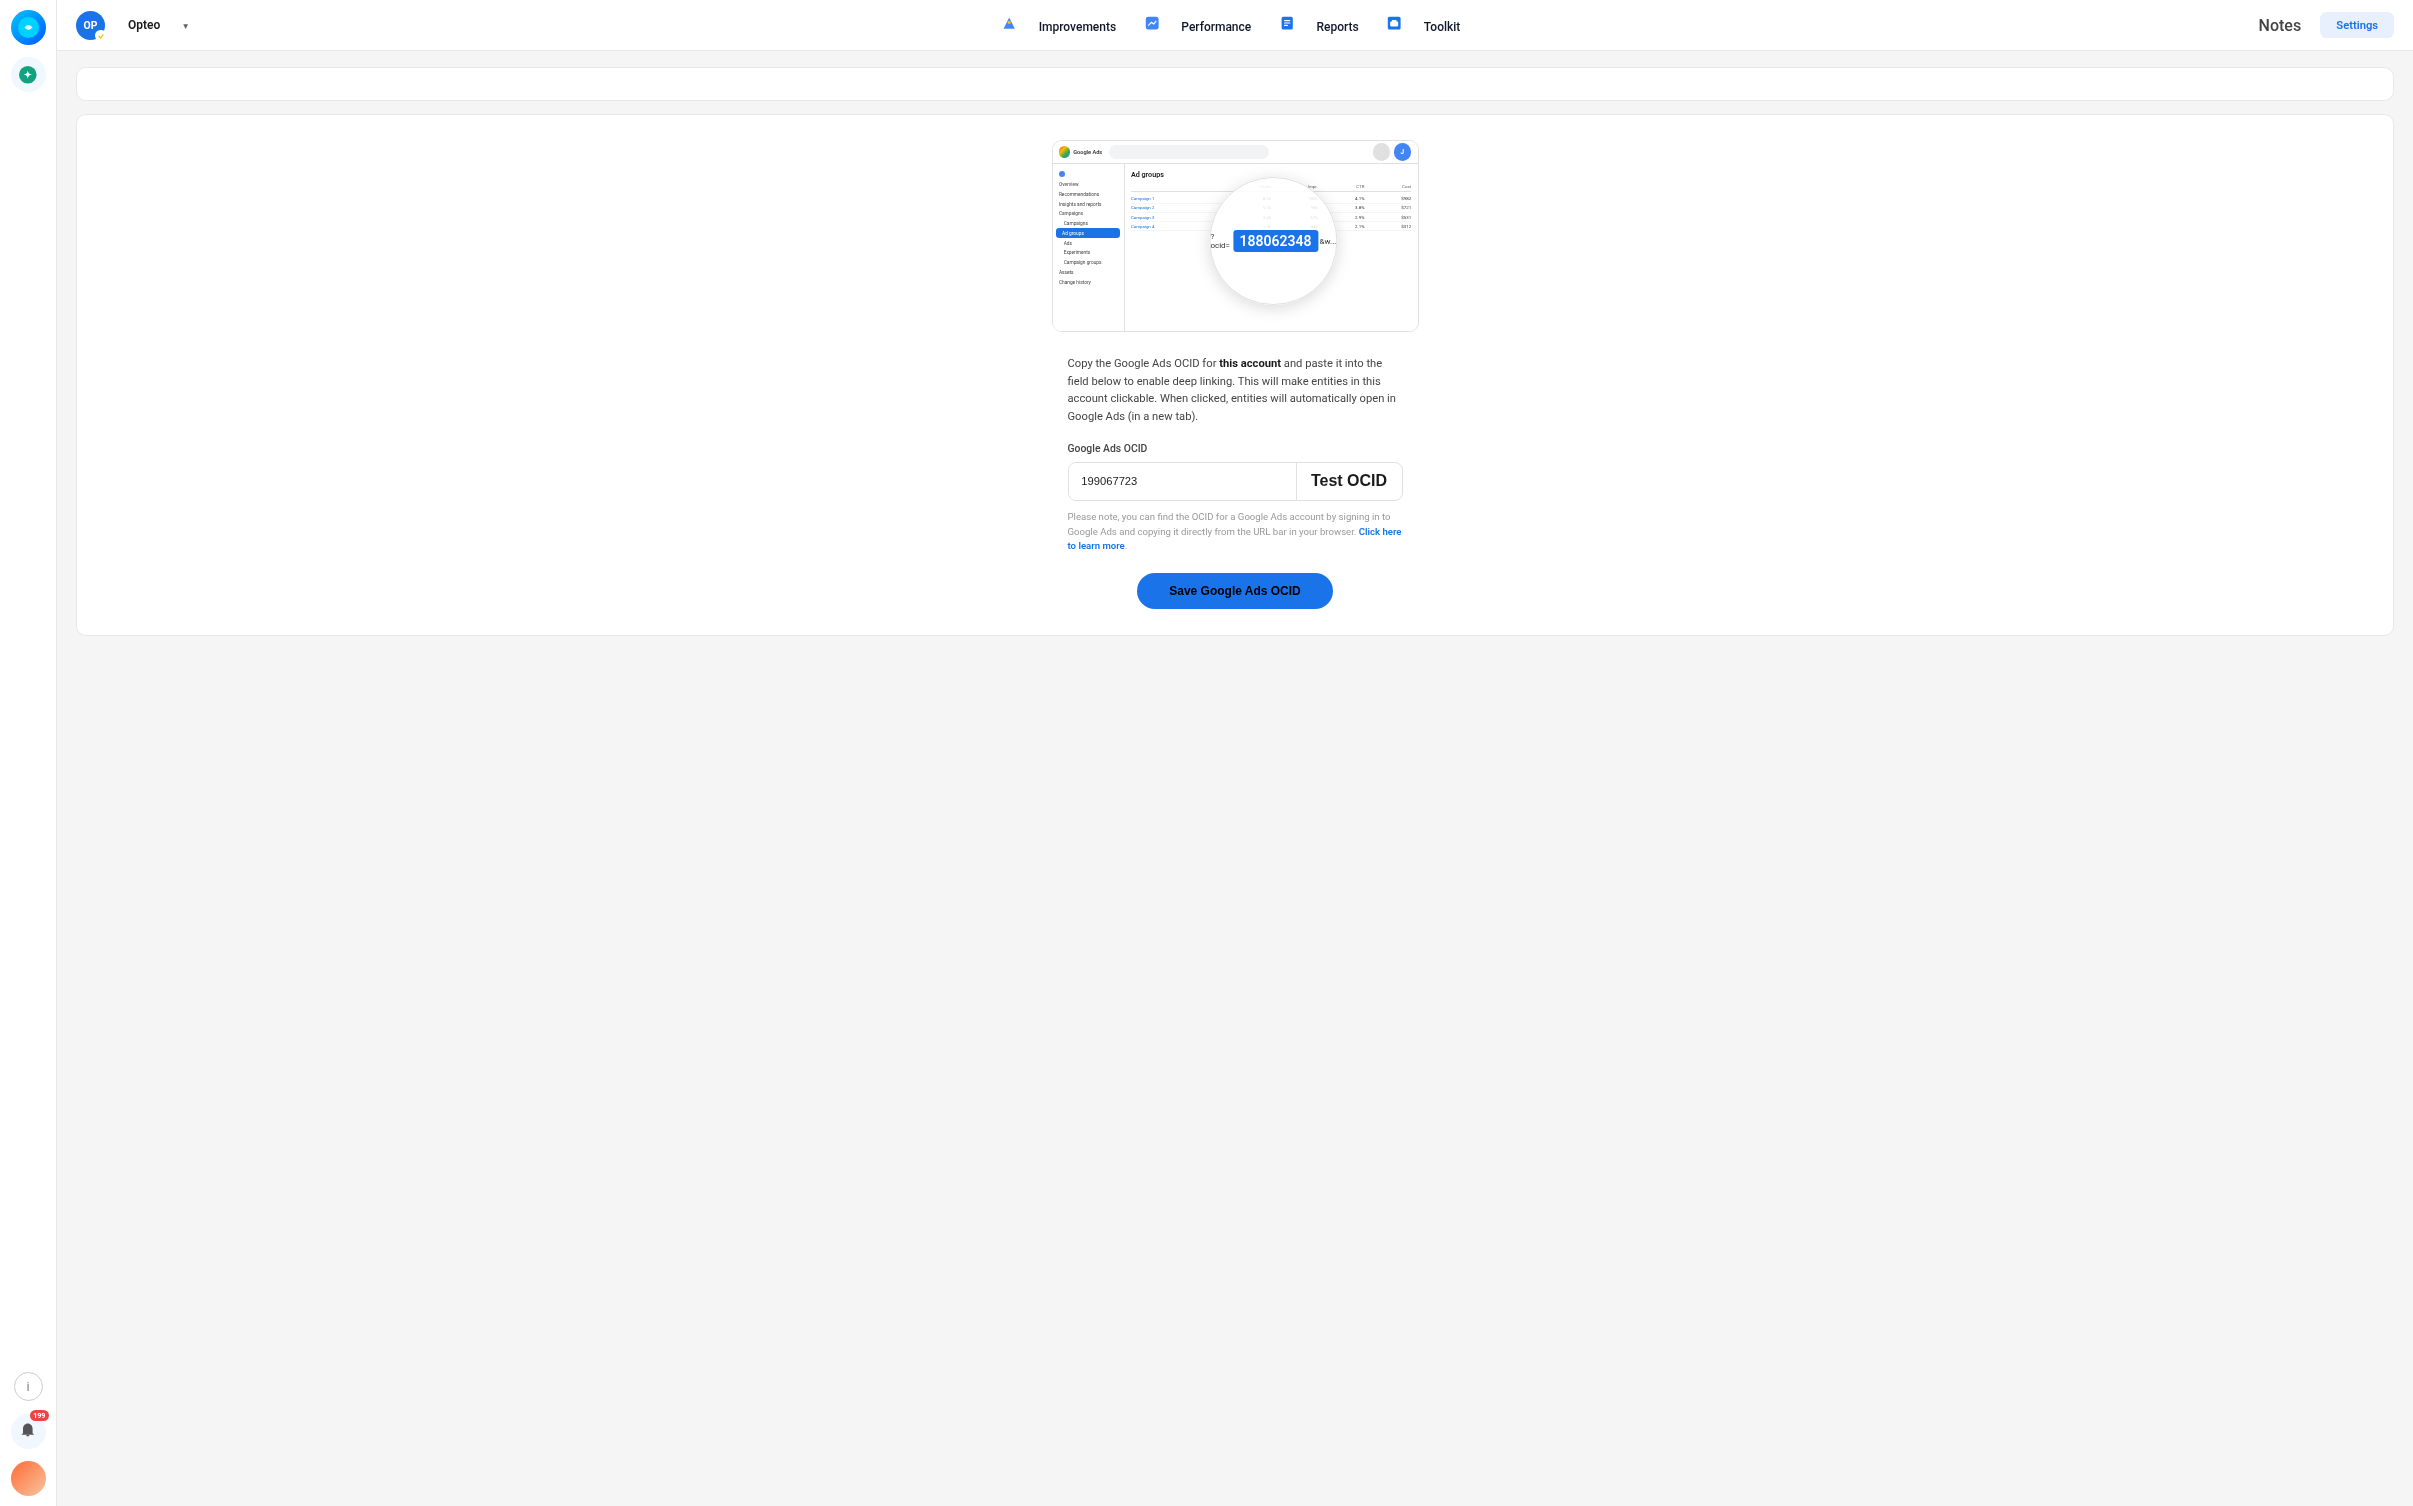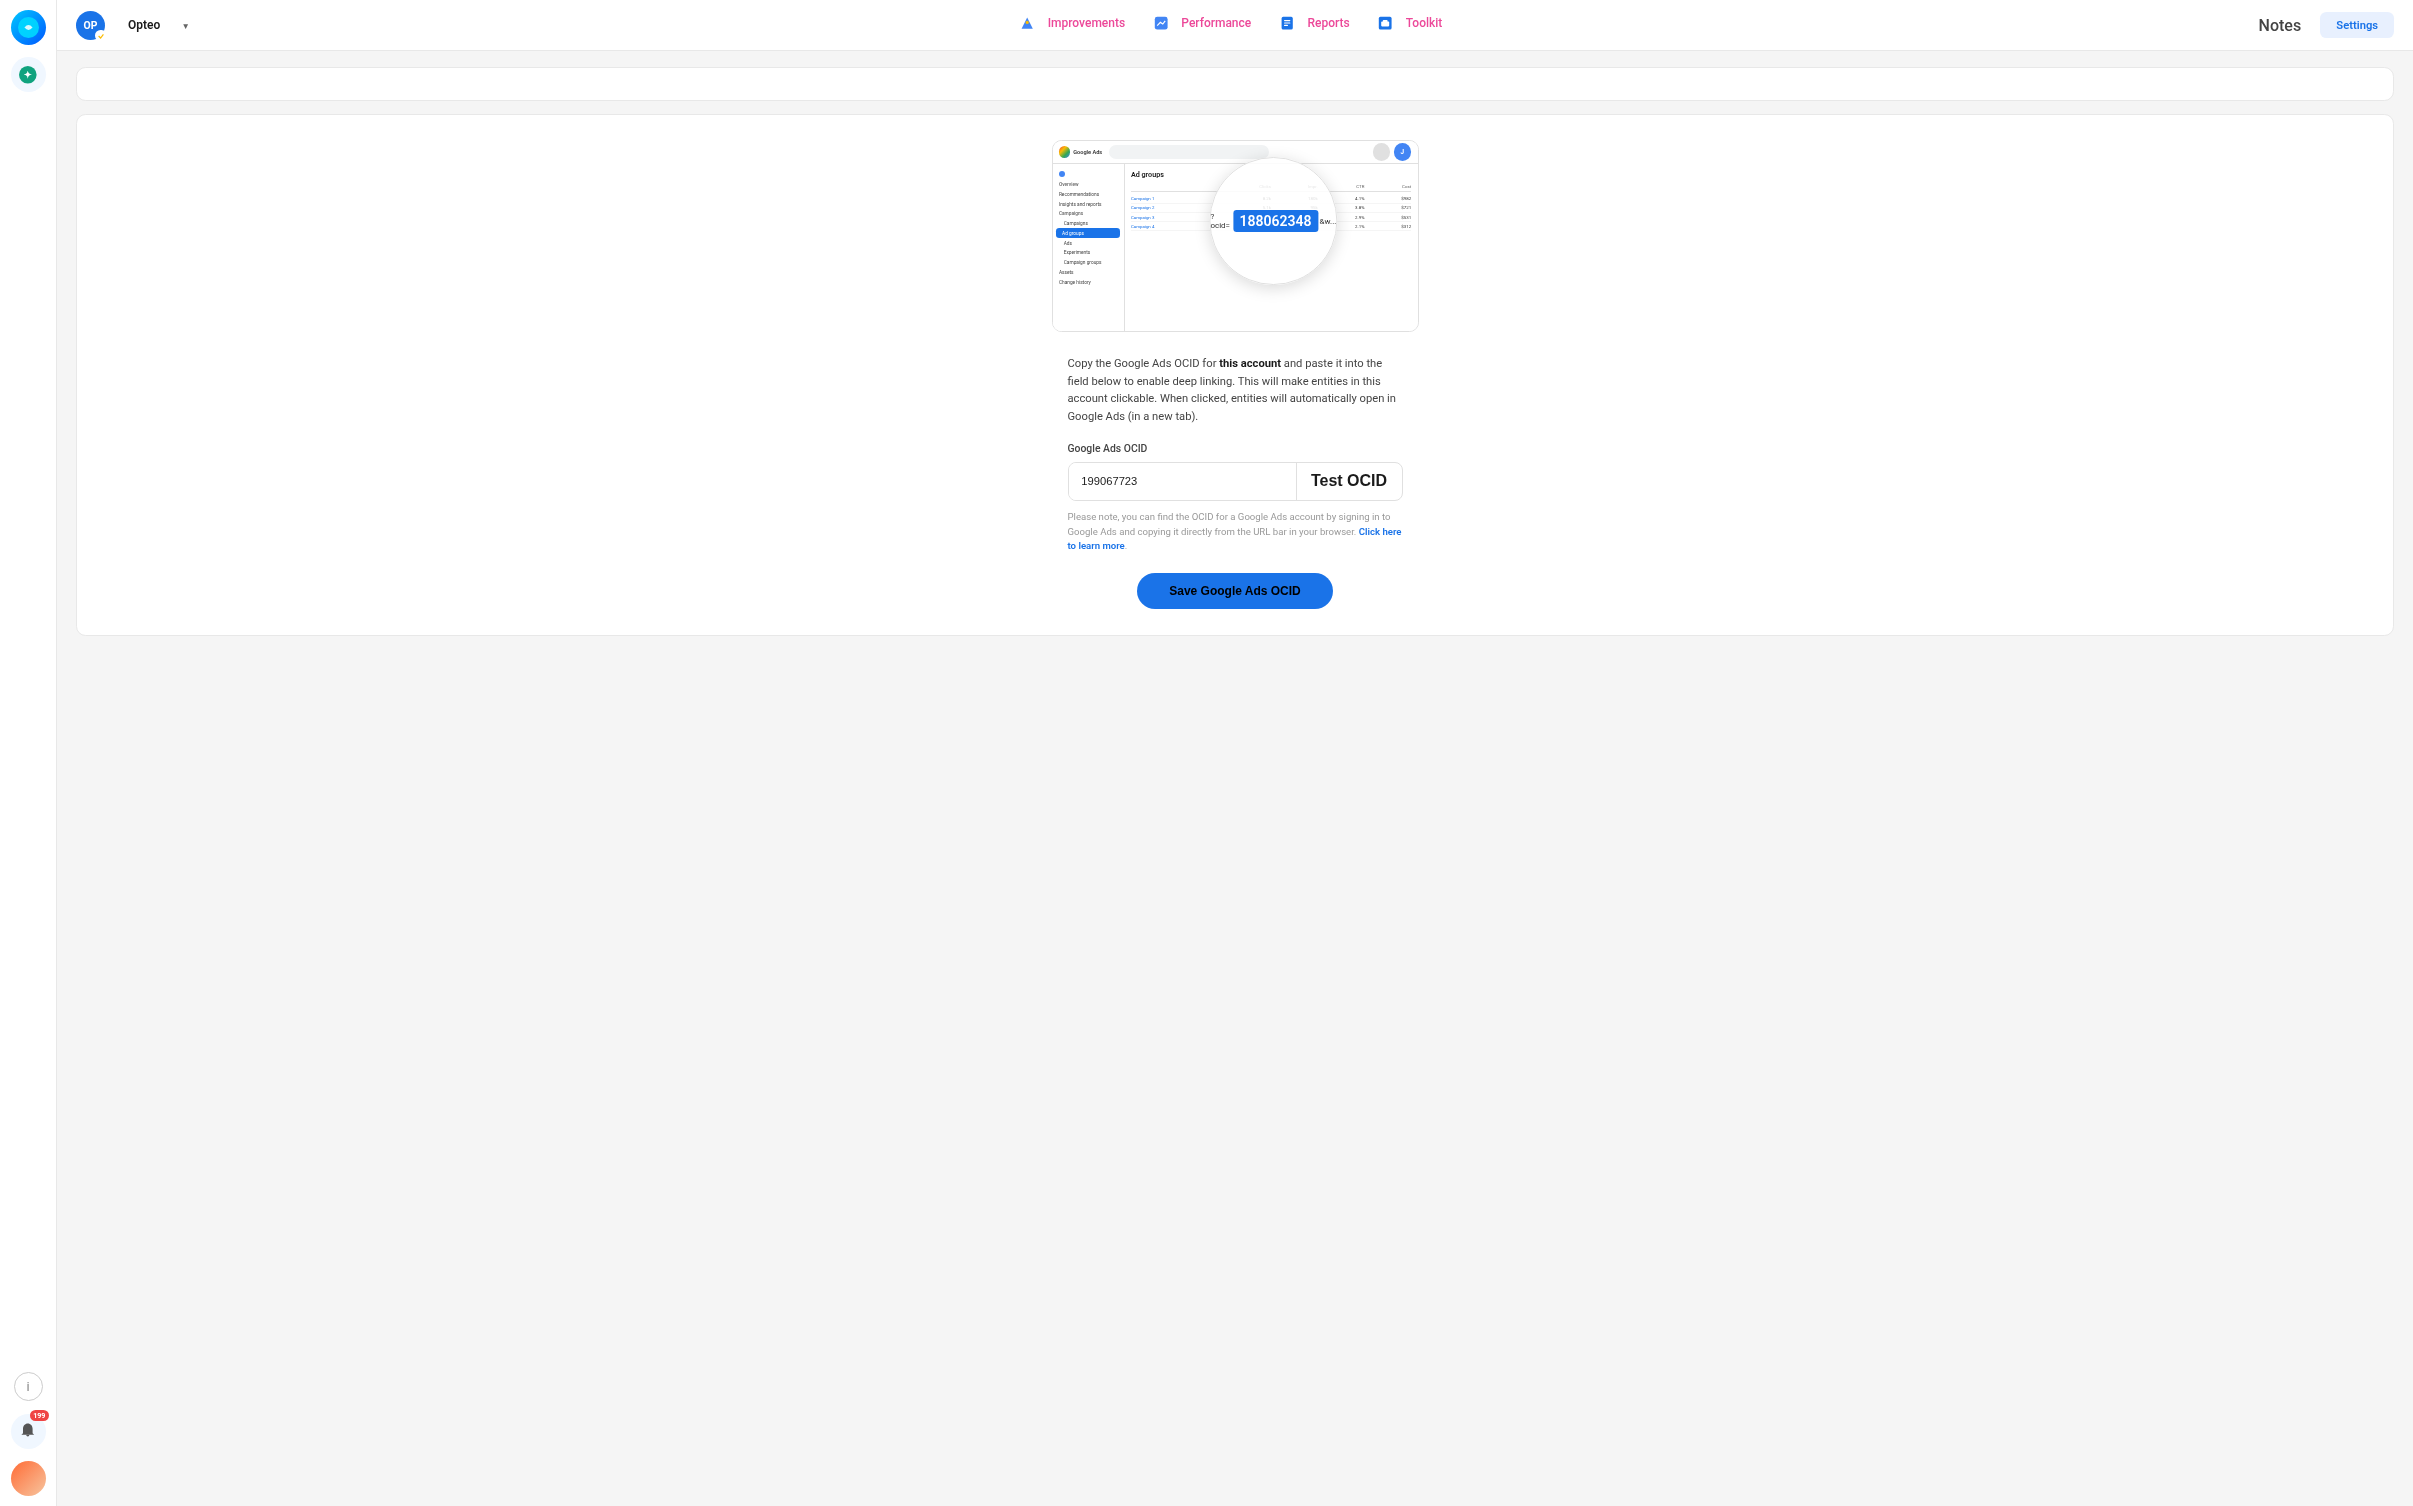--- a/index.html
+++ b/index.html
@@ -153,27 +153,27 @@
     .nav-items {
       display: flex;
       align-items: center;
       gap: 3.2px;
       flex: 1;
       justify-content: center;
     }
 
     .nav-item {
       display: flex;
-      align-items: flex-start;
-      gap: 13px;
+      align-items: flex-end;
+      gap: 22px;
       padding: 6.4px 12.8px;
       border-radius: 6.4px;
       cursor: pointer;
       font-size: 12px;
-      color: #ec4899;
+      color: #0f172a;
       font-weight: 500;
       transition: background 0.15s;
     }
 
     .nav-icon {
       font-size: 14.4px;
     }
 
     .nav-right {
       display: flex;
@@ -386,21 +386,21 @@
     }
 
     
     .magnify-overlay {
       position: absolute;
       width: 128px;
       height: 128px;
       border-radius: 50%;
       background: rgba(255,255,255,0.85);
       border: 1.6px solid #e0e0e0;
-      top: 16px;
+      top: 36px;
       left: 50%;
       transform: translateX(-20%);
       display: flex;
       align-items: center;
       justify-content: space-between;
       box-shadow: 0 3.2px 16px rgba(0,0,0,0.15);
       z-index: 10;
     }
 
     .ocid-highlight {

